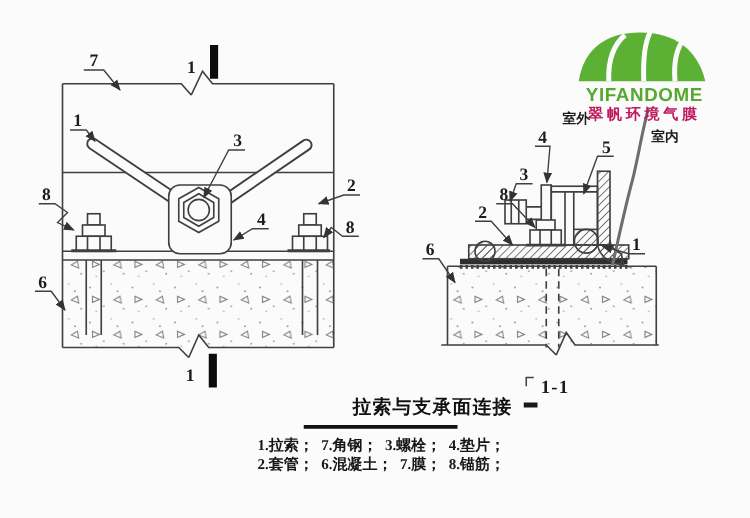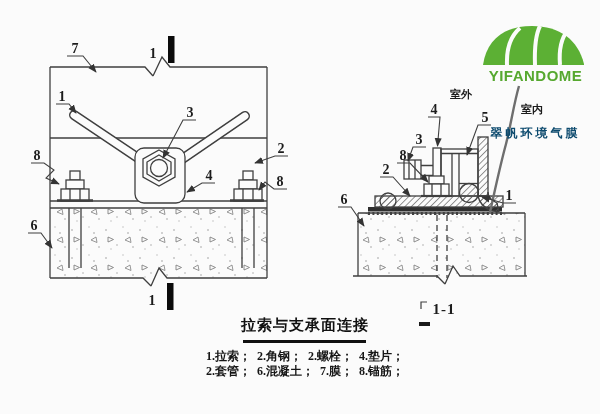--- a/index.html
+++ b/index.html
@@ -4,27 +4,27 @@
 <style>
   html,body{margin:0;padding:0;}
   body{width:600px;height:414px;overflow:hidden;background:#fbfbfb;
        font-family:"Liberation Serif", serif;}
   #stage{position:relative;width:600px;height:414px;background:#fbfbfb;}
   #stage > svg.main{position:absolute;left:0;top:0;}
   svg text{fill:#1c1c1c;font-family:"Liberation Serif", serif;font-weight:600;}
   .lbl{font-size:14px;}
   .room{font-size:11px;font-weight:700;}
   .viewname{font-size:15px;font-weight:700;letter-spacing:1px;}
-  .logo{position:absolute;left:478px;top:22px;width:115px;text-align:center;}
+  .logo{position:absolute;left:458px;top:22px;width:115px;text-align:center;}
   .logo .brand{color:#56a82f;font-family:"Liberation Sans",sans-serif;
                font-weight:700;font-size:15px;line-height:14px;letter-spacing:.5px;
                margin-top:-1px;}
-  .logo .brand-cn{color:#0c4a6e;font-family:"Liberation Sans",sans-serif;
-               font-weight:700;font-size:12px;line-height:14px;letter-spacing:3px;margin-top:43px;}
-  .title{position:absolute;left:200px;top:316px;width:210px;text-align:center;
+  .logo .brand-cn{color:#be185d;font-family:"Liberation Sans",sans-serif;
+               font-weight:700;font-size:12px;line-height:14px;letter-spacing:3px;}
+  .title{position:absolute;left:200px;top:316px;width:210px;text-align:right;
          font-size:15px;font-weight:700;letter-spacing:1px;color:#111;}
   .title-underline{position:absolute;left:243px;top:340px;width:123px;height:3px;
          background:#111;}
   .legend-line{position:absolute;left:150px;width:310px;text-align:center;
          font-size:12px;font-weight:700;color:#161616;white-space:pre;}
   .legend1{top:348px;} .legend2{top:363px;}
   .stray-dash{position:absolute;left:419px;top:322px;width:11px;height:4px;background:#1a1a1a;}
 </style>
 </head>
 <body>
@@ -192,16 +192,16 @@
       <path d="M26,43 Q25,18 39,6" stroke="#fbfbfb" stroke-width="4" fill="none"></path>
       <path d="M54,43 Q53,16 59,4" stroke="#fbfbfb" stroke-width="4" fill="none"></path>
       <path d="M79,43 Q77,20 87,8" stroke="#fbfbfb" stroke-width="4" fill="none"></path>
     </svg>
     <div class="brand">YIFANDOME</div>
     <div class="brand-cn">翠帆环境气膜</div>
   </div>
 
   <div class="title">拉索与支承面连接</div>
   <div class="title-underline"></div>
-  <div class="legend-line legend1">1.拉索；  2.角钢；  2.螺栓；  4.垫片；</div>
+  <div class="legend-line legend1">1.拉索；  7.角钢；  3.螺栓；  4.垫片；</div>
   <div class="legend-line legend2">2.套管；  6.混凝土；  7.膜；  8.锚筋；</div>
   <div class="stray-dash"></div>
 </div>
 
 </body></html>

